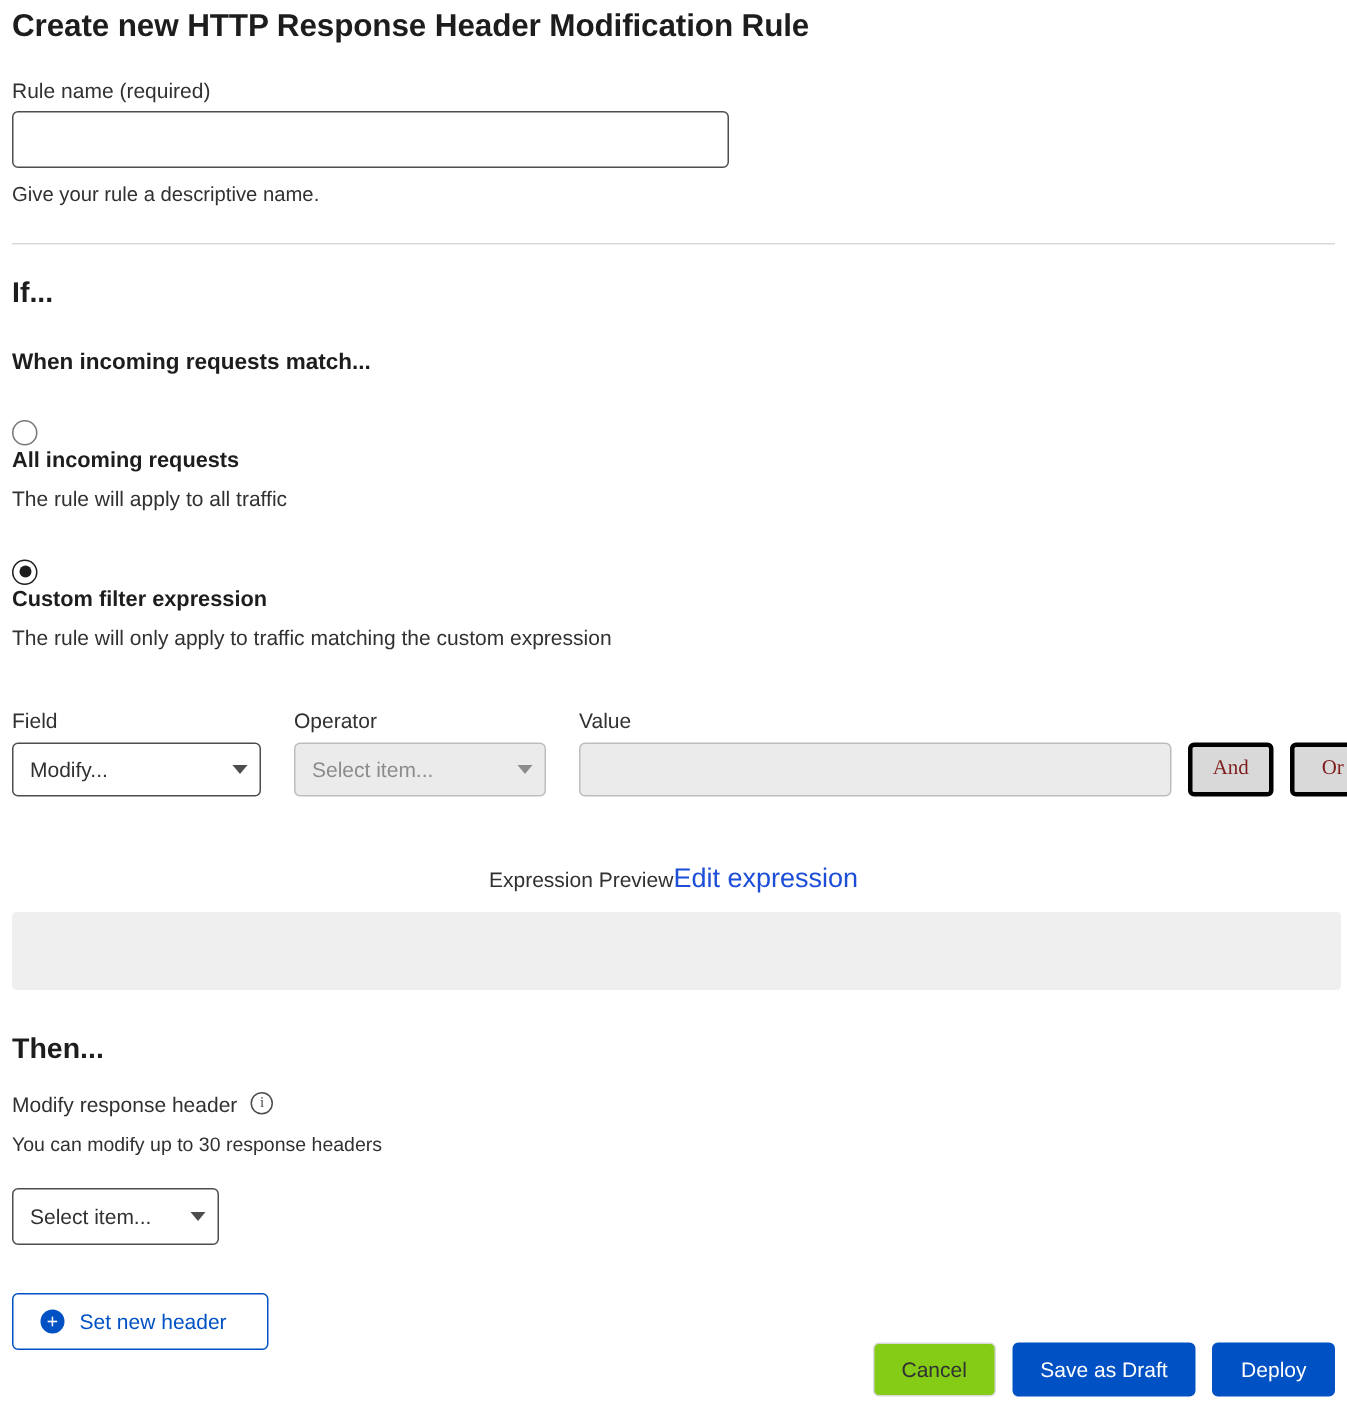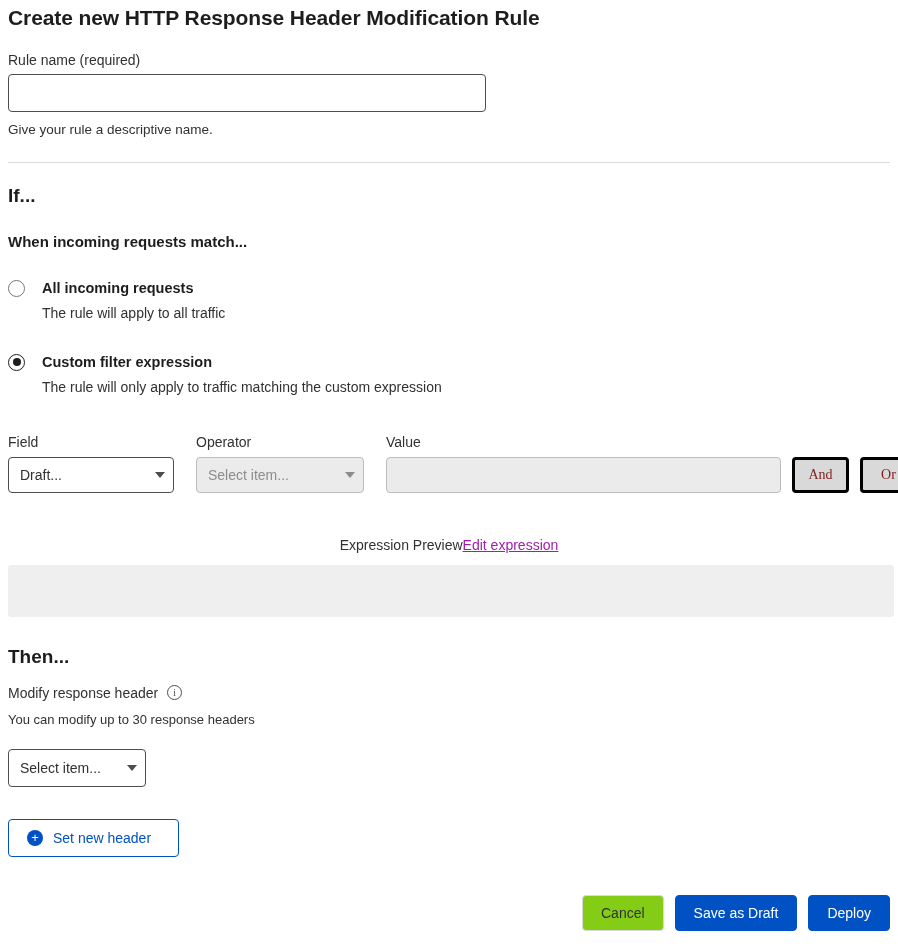--- a/index.html
+++ b/index.html
@@ -67,20 +67,21 @@
   .subsection-heading {
     font-size: 15px;
     font-weight: bold;
     color: #1d1d1d;
     margin-top: 26px;
   }
   .radio-row {
     display: flex;
     align-items: flex-start;
     margin-top: 28px;
+    flex-direction: column;
   }
   .radio {
     width: 17px;
     height: 17px;
     border-radius: 50%;
     border: 1px solid #767676;
     background: #fff;
     margin-right: 17px;
     margin-top: 2px;
     flex: 0 0 auto;
@@ -169,23 +170,22 @@
     cursor: pointer;
   }
   .expr-header {
     display: flex;
     justify-content: center;
     align-items: baseline;
     margin-top: 44px;
   }
   .expr-label { font-size: 14px; color: #313131; }
   .edit-expr {
-    font-size: 14px;
-    color: #a21caf;
-    text-decoration: underline;
+    font-size: 18px;
+    color: #1d4ed8;
     cursor: pointer;
   }
   .expr-preview {
     margin-top: 12px;
     height: 52px;
     background: #efefef;
     border-radius: 3px;
     width: 886px;
   }
   .then-heading {
@@ -295,21 +295,21 @@
     <div class="radio-texts">
       <div class="radio-title">Custom filter expression</div>
       <div class="radio-desc">The rule will only apply to traffic matching the custom expression</div>
     </div>
   </div>
 
   <div class="filter-row">
     <div>
       <div class="col-label">Field</div>
       <div class="select-box" style="width:166px;">
-        <span>Draft...</span>
+        <span>Modify...</span>
         <span class="caret"></span>
       </div>
     </div>
     <div style="margin-left:11px;">
       <div class="col-label">Operator</div>
       <div class="select-box disabled" style="width:168px;">
         <span>Select item...</span>
         <span class="caret"></span>
       </div>
     </div>

